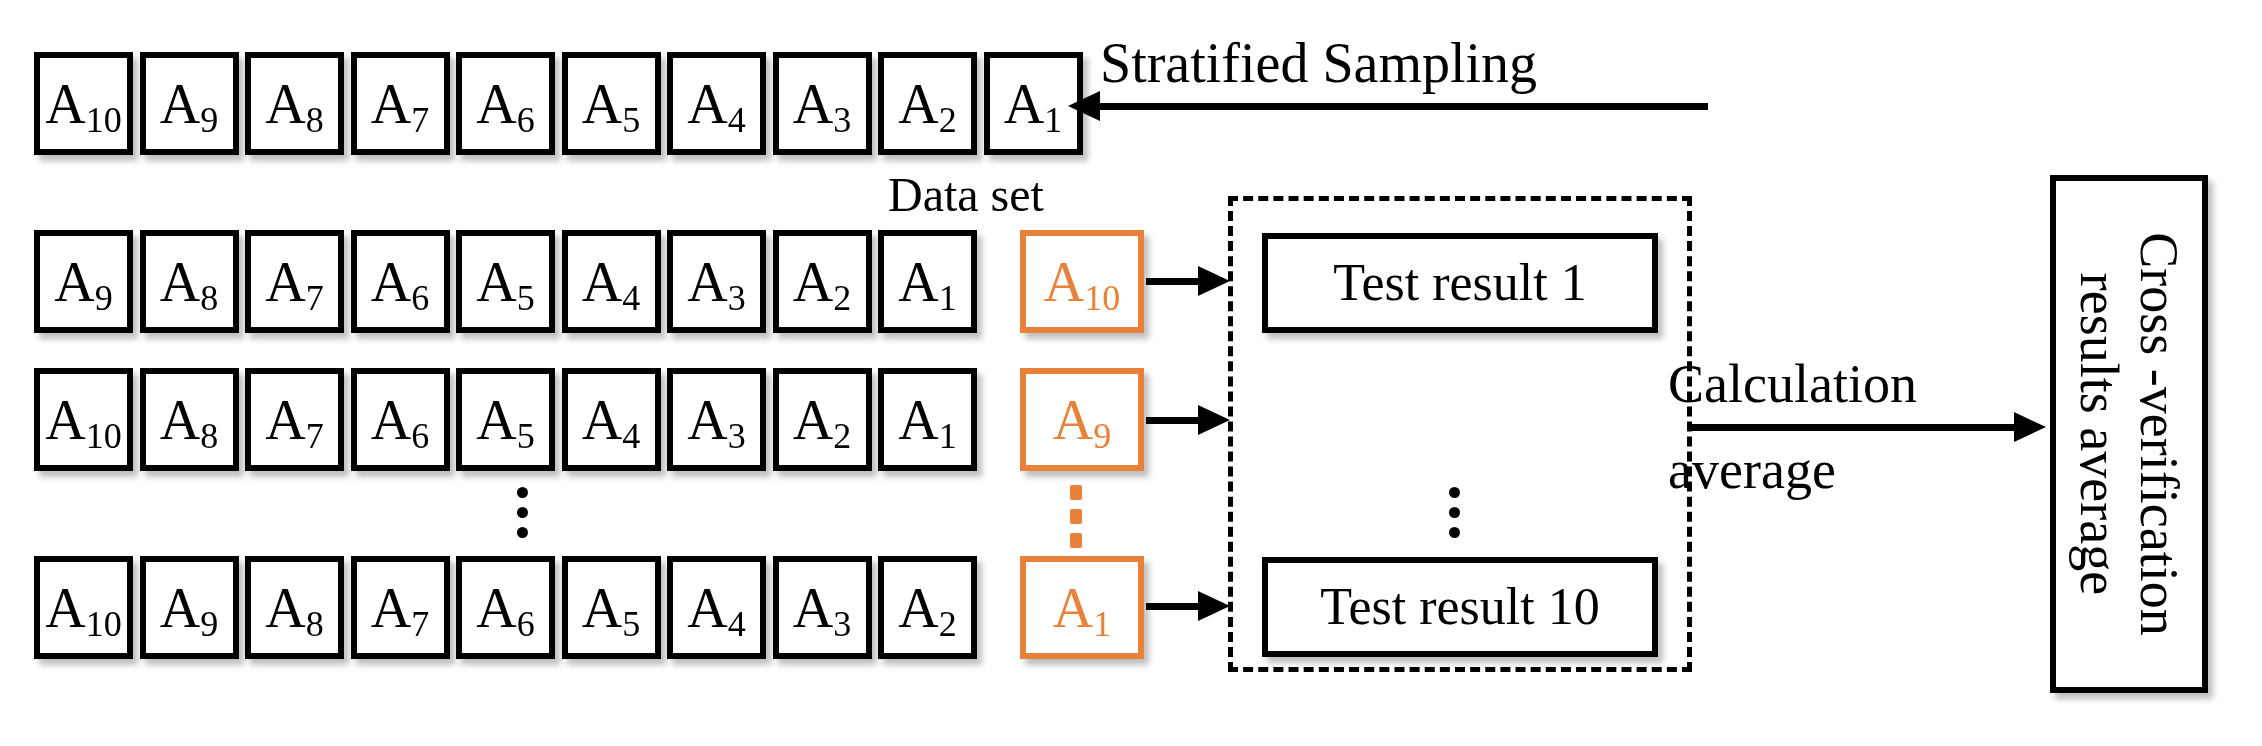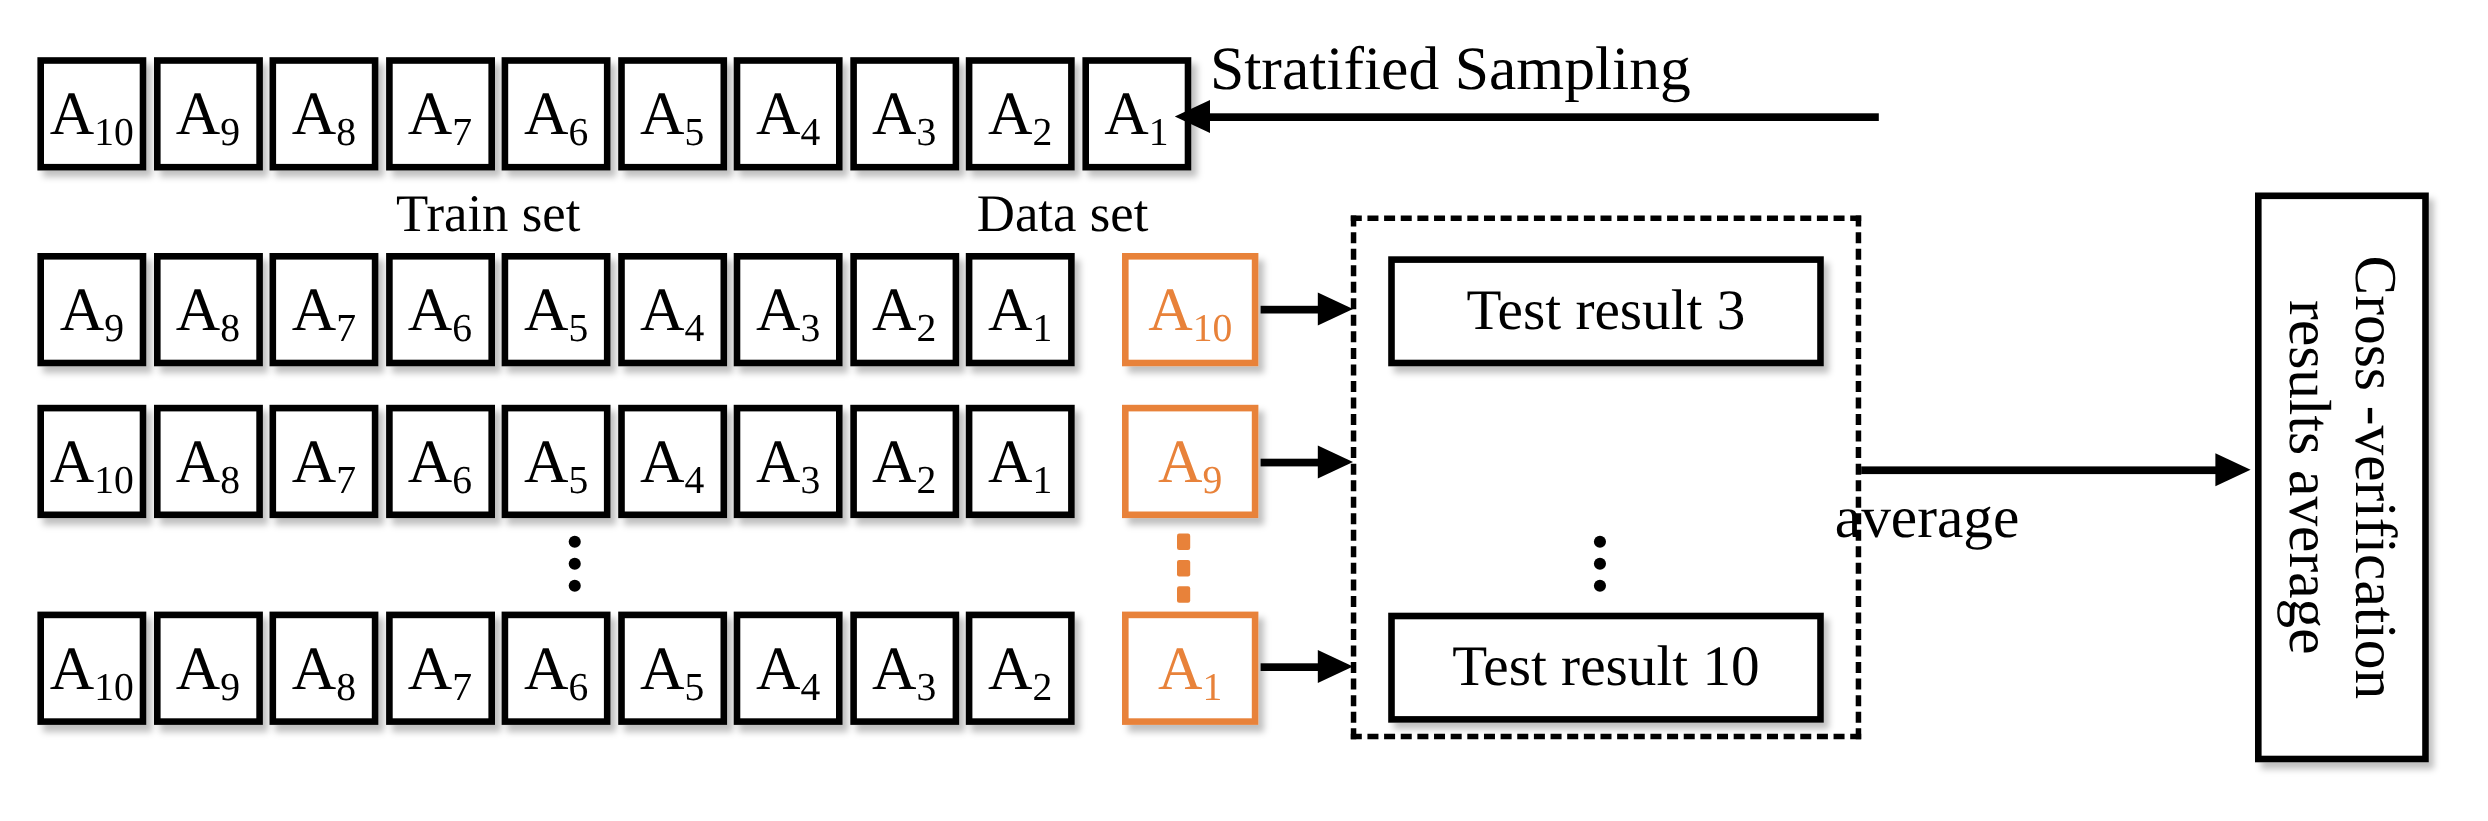--- a/index.html
+++ b/index.html
@@ -282,55 +282,55 @@
         <span>A</span>
         <span class="sub">1</span>
       </div>
     </div>
 
   <div class="hline" style="left:1098px;top:103px;width:610px;"></div>
   <div class="head left" style="left:1068px;top:91px;"></div>
   <div class="label lbl-56" style="left:1100px;top:34px;width:600px;">Stratified Sampling</div>
 
 
-  <div class="label lbl-48" style="left:360px;top:170px;width:400px;">Train set</div>
   <div class="label lbl-48" style="left:888px;top:170px;width:400px;">Data set</div>
 
   <div class="hline" style="left:1146px;top:278px;width:66px;"></div>
   <div class="head right" style="left:1198px;top:266px;"></div>
 
   <div class="hline" style="left:1146px;top:417px;width:66px;"></div>
   <div class="head right" style="left:1198px;top:405px;"></div>
 
   <div class="hline" style="left:1146px;top:603px;width:66px;"></div>
   <div class="head right" style="left:1198px;top:591px;"></div>
 
   <div class="dashed-box" style="left:1228px;top:196px;width:464px;height:476px;"></div>
 
-  <div class="big-box" style="left:1262px;top:233px;width:396px;height:100px;font-size:52px;">Test result 3</div>
+  <div class="big-box" style="left:1262px;top:233px;width:396px;height:100px;font-size:52px;">Test result 1</div>
   <div class="big-box" style="left:1262px;top:557px;width:396px;height:100px;font-size:52px;">Test result 10</div>
 
   <div class="vdots" style="left:517px;top:487px;">
     <span class="dot"></span>
       <span class="dot"></span>
       <span class="dot"></span>
   </div>
   <div class="vdots orange" style="left:1070px;top:485px;">
     <span class="dot"></span>
       <span class="dot"></span>
       <span class="dot"></span>
   </div>
   <div class="vdots" style="left:1449px;top:487px;">
     <span class="dot"></span>
       <span class="dot"></span>
       <span class="dot"></span>
   </div>
 
   <div class="hline" style="left:1692px;top:424px;width:326px;"></div>
   <div class="head right" style="left:2014px;top:412px;"></div>
+  <div class="label lbl-54" style="left:1668px;top:356px;width:400px;">Calculation</div>
   <div class="label lbl-54" style="left:1668px;top:442px;width:400px;">average</div>
 
   <div id="output-box" style="left:2050px;top:175px;width:158px;height:518px;">
     <div class="rot">
       <div>Cross -verification</div>
       <div>results average</div>
     </div>
   </div>
 
 </div>

